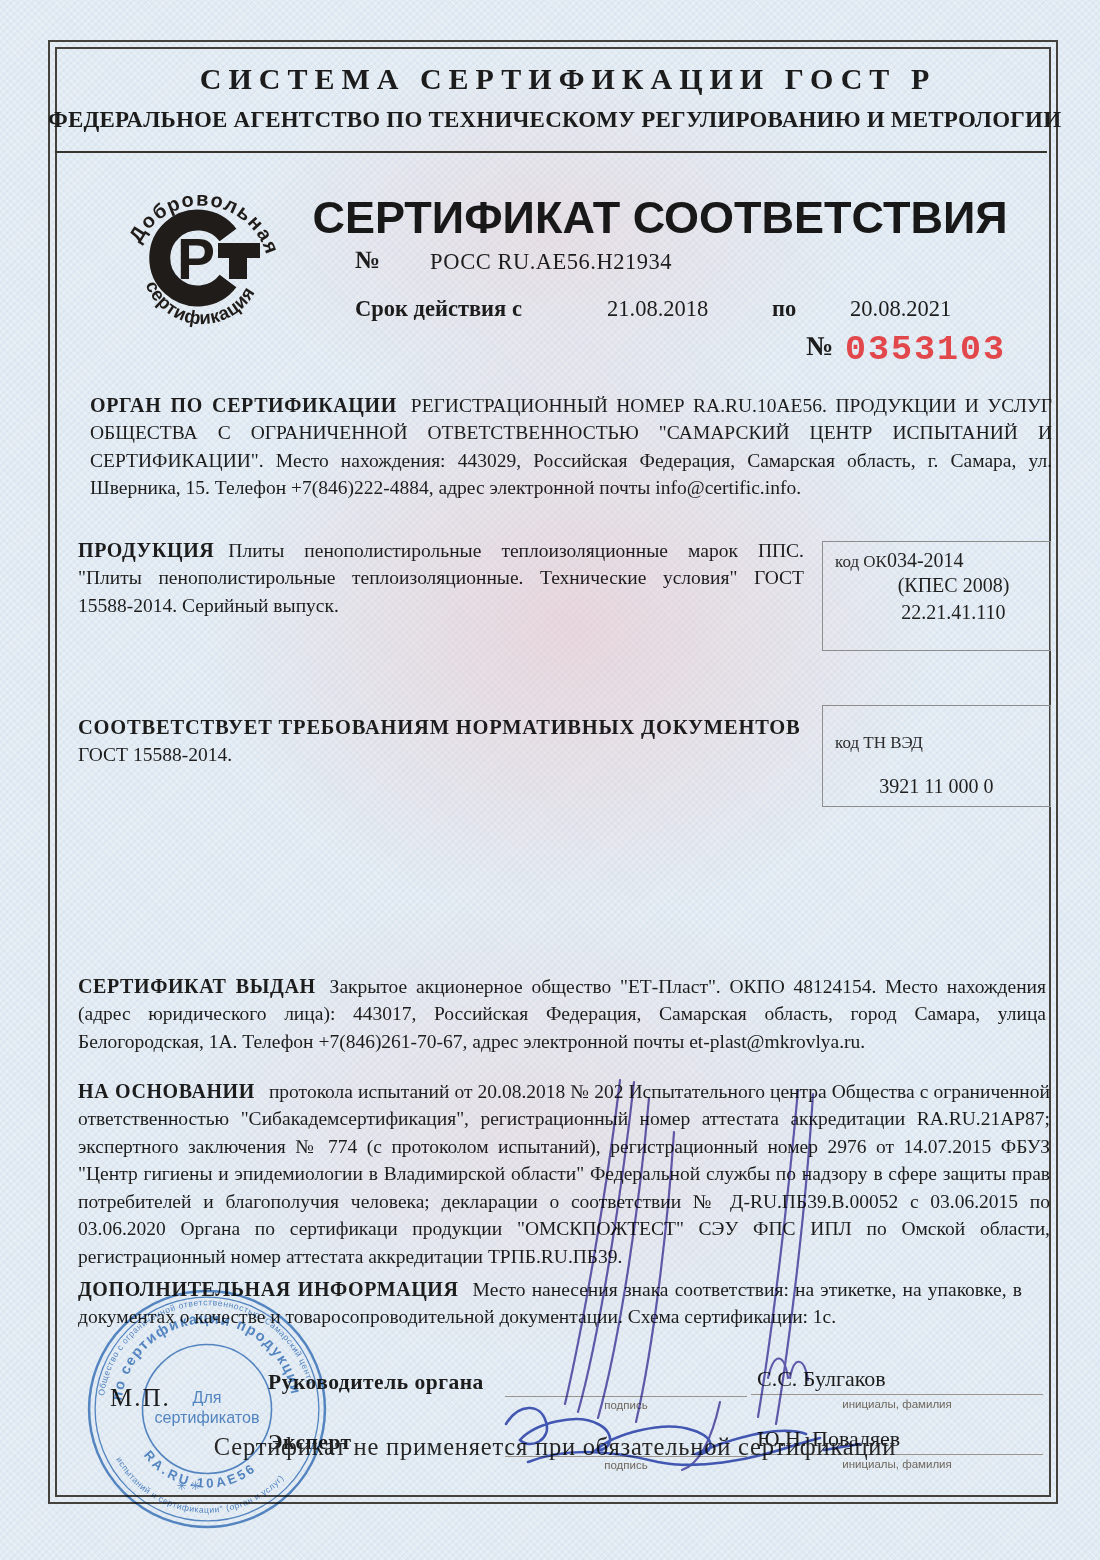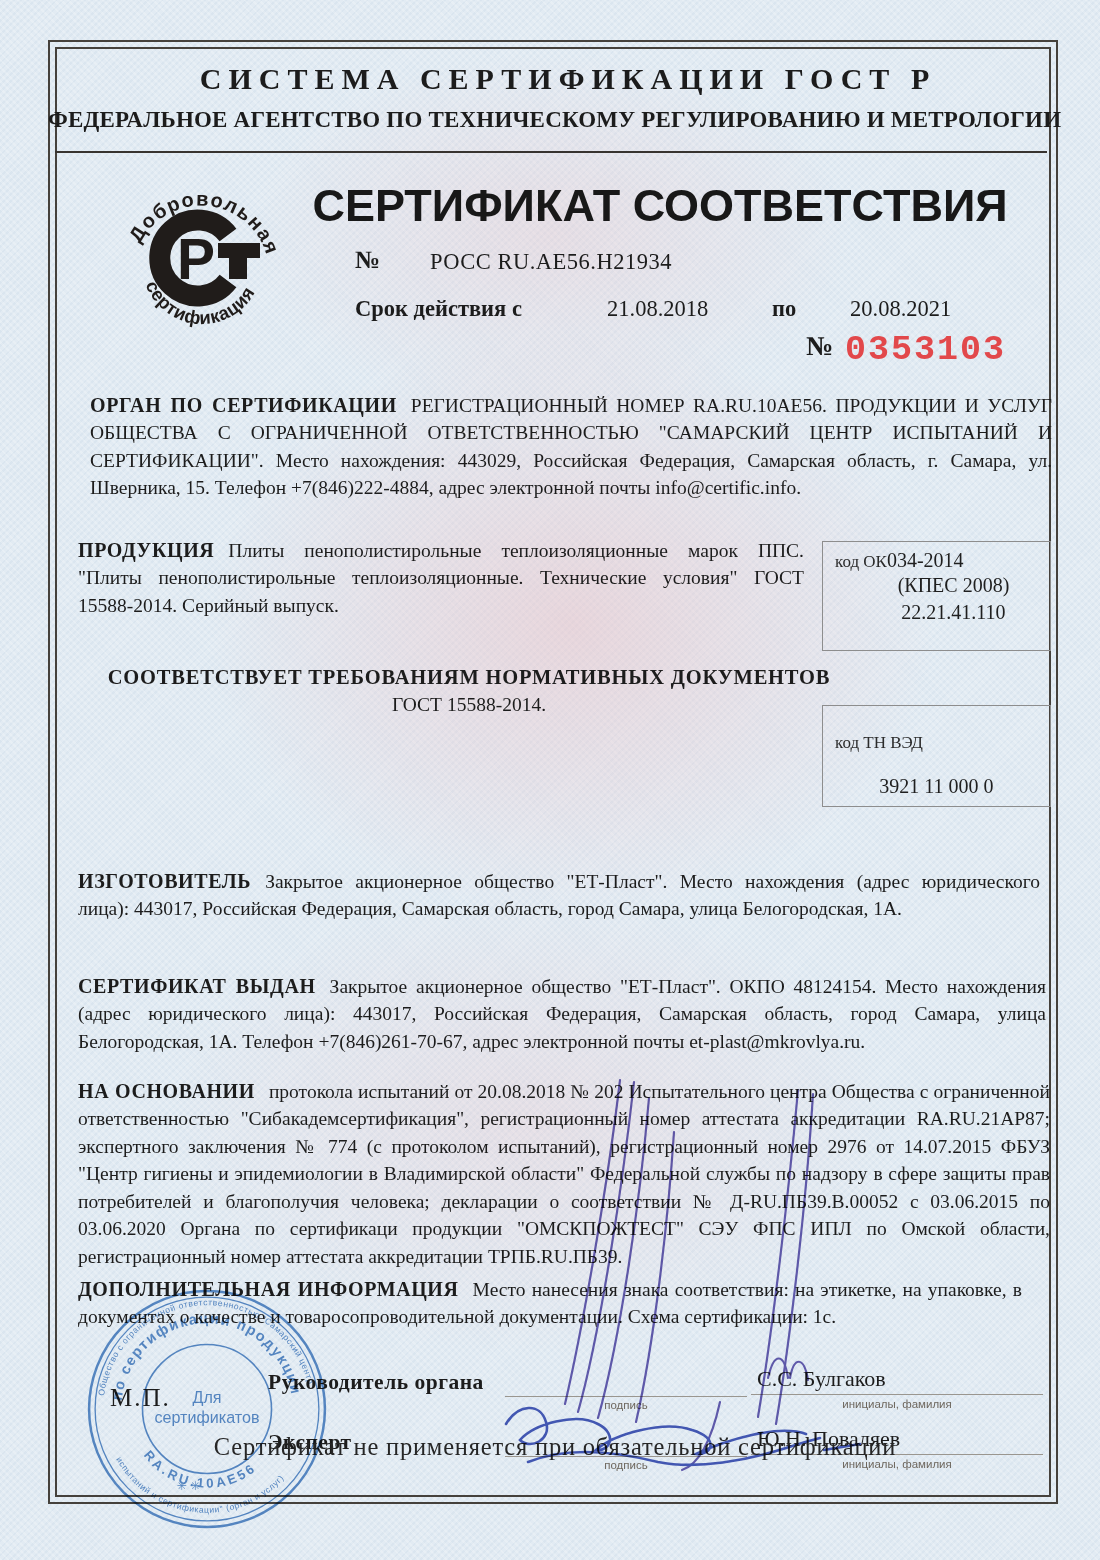--- a/index.html
+++ b/index.html
@@ -17,41 +17,41 @@
   .frame-outer{position:absolute;left:48px;top:40px;width:1006px;height:1460px;border:2px solid #45413c;}
   .frame-inner{position:absolute;left:5px;top:5px;right:5px;bottom:5px;border:2px solid #45413c;}
   .hr-head{position:absolute;left:55px;top:151px;width:992px;height:2px;background:#37332f;}
 
   .sys-title{position:absolute;left:48px;top:62px;width:1040px;text-align:center;
     font-weight:bold;font-size:30px;letter-spacing:7px;white-space:nowrap;}
   .agency{position:absolute;left:48px;top:107px;width:1008px;text-align:center;
     font-weight:bold;font-size:23px;letter-spacing:0.2px;white-space:nowrap;}
 
   .logo{position:absolute;left:116px;top:170px;width:172px;height:172px;}
-  .main-title{position:absolute;left:292px;top:180px;width:736px;text-align:center;
+  .main-title{position:absolute;left:292px;top:192px;width:736px;text-align:center;
     font-family:"Liberation Sans","DejaVu Sans",sans-serif;font-weight:bold;font-size:45px;
     white-space:nowrap;color:#181818;}
 
   .abs{position:absolute;}
   .num-label{left:355px;top:246px;font-weight:bold;font-size:25px;}
   .num-value{left:430px;top:249px;font-size:22.5px;letter-spacing:0.5px;}
   .validity-label{left:355px;top:296px;font-weight:bold;font-size:22.5px;}
   .valid-from{left:607px;top:296px;font-size:22.5px;}
   .po-label{left:772px;top:296px;font-weight:bold;font-size:22.5px;}
   .valid-to{left:850px;top:296px;font-size:22.5px;}
   .blank-no{left:806px;top:331px;font-weight:bold;font-size:27px;}
   .blank-num{left:845px;top:330px;font-family:"Liberation Mono","DejaVu Sans Mono",monospace;
     font-weight:bold;font-size:35px;color:#e2484b;letter-spacing:2px;}
 
   .sec{position:absolute;font-size:19.5px;line-height:27.5px;text-align:justify;}
   .sec .lbl{font-weight:bold;font-size:20px;letter-spacing:0.6px;margin-right:14px;}
   .sec .lbl-block{font-weight:bold;font-size:20.5px;letter-spacing:0.8px;display:block;}
   #sec-organ{left:78px;top:372px;width:962px;margin-left:12px;}
   #sec-production{left:78px;top:517px;width:726px;}
-  #sec-conformity{left:78px;top:644px;width:782px;text-align:center;}
+  #sec-conformity{left:78px;top:694px;width:782px;text-align:left;}
   #sec-manufacturer{left:78px;top:848px;width:962px;}
   #sec-issued{left:78px;top:953px;width:968px;}
   #sec-basis{left:78px;top:1058px;width:972px;}
   #sec-additional{left:78px;top:1256px;width:944px;}
 
   .codebox{position:absolute;border:1.3px solid #8d8d8d;font-size:20px;color:#1f1f1f;box-sizing:border-box;}
   .codebox .clabel{font-size:17px;color:#2b2b2b;}
   #box-ok{left:822px;top:541px;width:229px;height:110px;padding:7px 12px;}
   #box-ok .row1{display:flex;justify-content:flex-start;align-items:baseline;}
   #box-ok .v{text-align:center;padding-left:34px;line-height:27px;}
@@ -139,21 +139,20 @@
     <div class="v">22.21.41.110</div>
   </div>
 
   <p class="sec" id="sec-conformity"><span class="lbl-block">СООТВЕТСТВУЕТ ТРЕБОВАНИЯМ НОРМАТИВНЫХ ДОКУМЕНТОВ</span><span>ГОСТ 15588-2014.</span></p>
 
   <div class="codebox" id="box-tnved">
     <div class="clabel">код ТН ВЭД</div>
     <div class="v">3921 11 000 0</div>
   </div>
 
-  <p class="sec" id="sec-manufacturer"><span class="lbl">ИЗГОТОВИТЕЛЬ</span><span>Закрытое акционерное общество "ЕТ-Пласт". Место нахождения (адрес юридического лица): 443017, Российская Федерация, Самарская область, город Самара, улица Белогородская, 1А.</span></p>
 
   <p class="sec" id="sec-issued"><span class="lbl">СЕРТИФИКАТ ВЫДАН</span><span>Закрытое акционерное общество "ЕТ-Пласт". ОКПО 48124154. Место нахождения (адрес юридического лица): 443017, Российская Федерация, Самарская область, город Самара, улица Белогородская, 1А. Телефон +7(846)261-70-67, адрес электронной почты et-plast@mkrovlya.ru.</span></p>
 
   <p class="sec" id="sec-basis"><span class="lbl">НА ОСНОВАНИИ</span><span>протокола испытаний от 20.08.2018 № 202 Испытательного центра Общества с ограниченной ответственностью "Сибакадемсертификация", регистрационный номер аттестата аккредитации RA.RU.21АР87; экспертного заключения № 774 (с протоколом испытаний), регистрационный номер 2976 от 14.07.2015 ФБУЗ "Центр гигиены и эпидемиологии в Владимирской области" Федеральной службы по надзору в сфере защиты прав потребителей и благополучия человека; декларации о соответствии № Д-RU.ПБ39.В.00052 с 03.06.2015 по 03.06.2020 Органа по сертификаци продукции "ОМСКПОЖТЕСТ" СЭУ ФПС ИПЛ по Омской области, регистрационный номер аттестата аккредитации ТРПБ.RU.ПБ39.</span></p>
 
   <p class="sec" id="sec-additional"><span class="lbl">ДОПОЛНИТЕЛЬНАЯ ИНФОРМАЦИЯ</span><span>Место нанесения знака соответствия: на этикетке, на упаковке, в документах о качестве и товаросопроводительной документации. Схема сертификации: 1с.</span></p>
 
   <div class="abs mp">М.П.</div>
 
   <div class="abs role role1">Руководитель органа</div>

